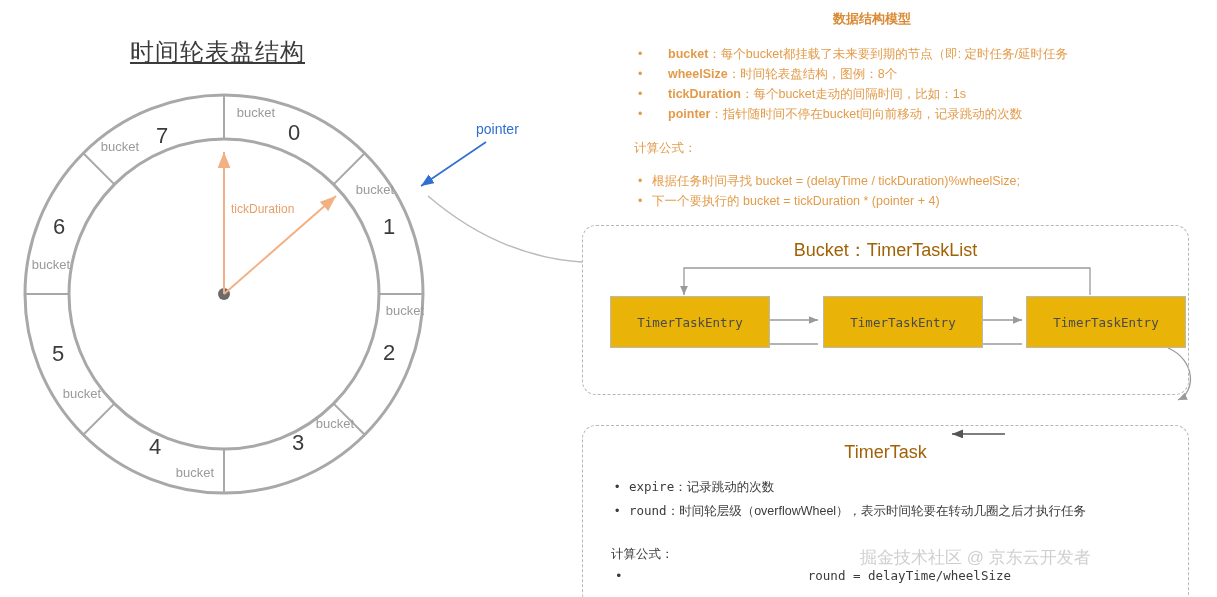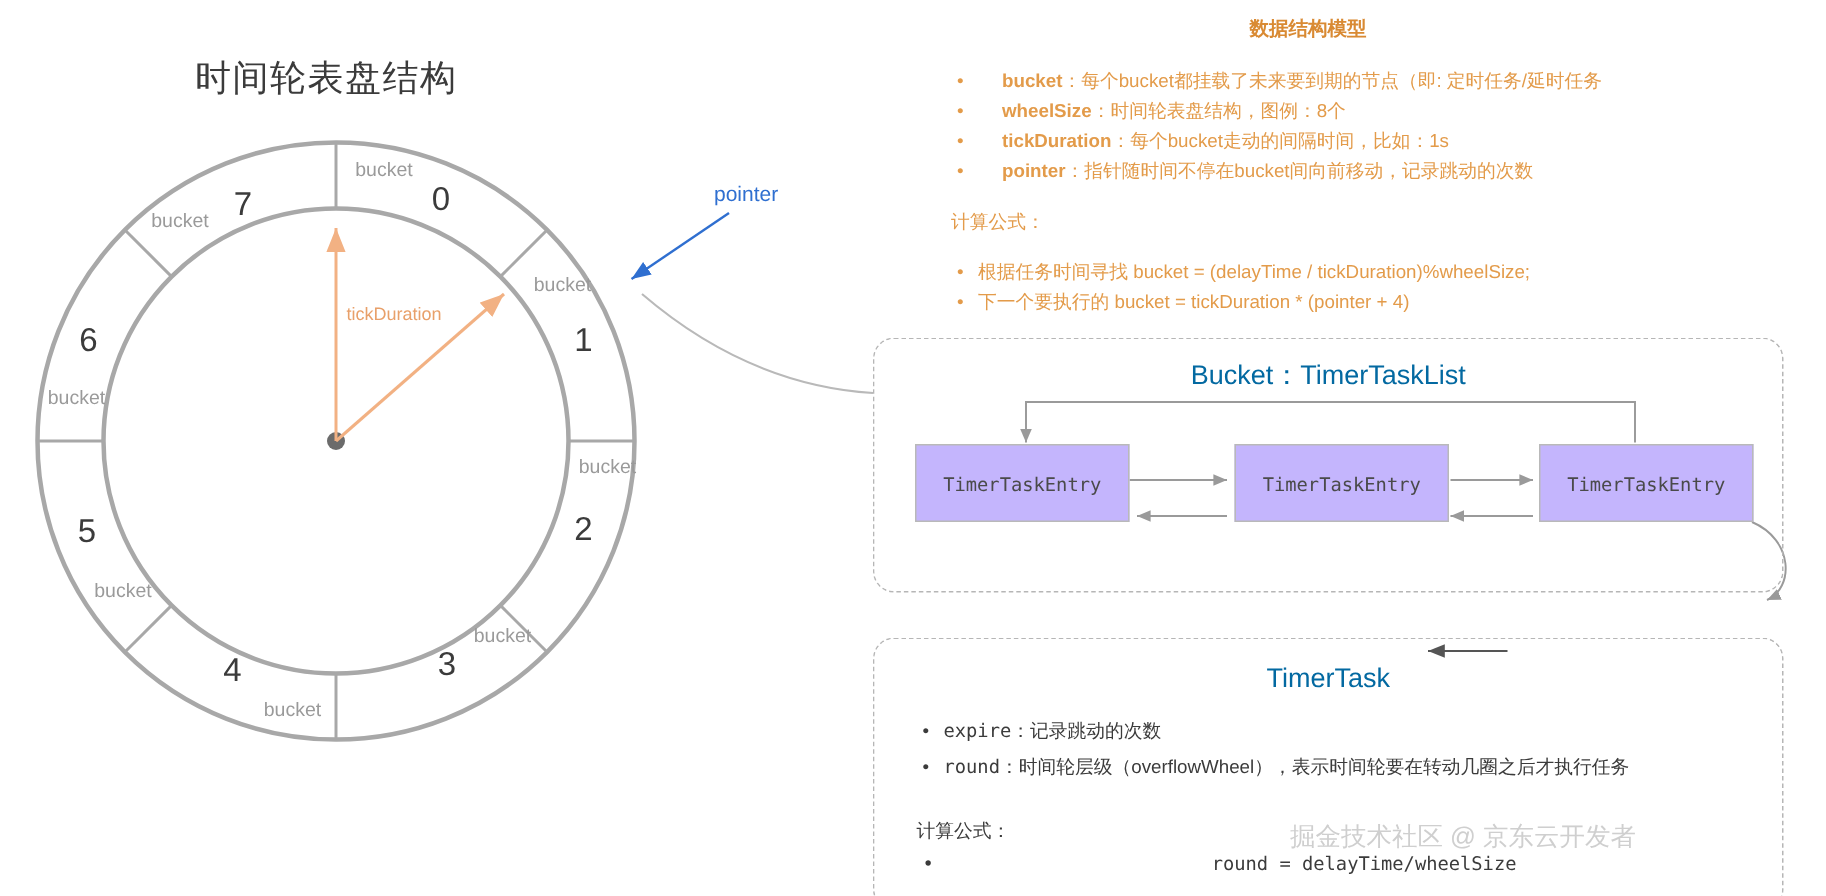--- a/index.html
+++ b/index.html
@@ -30,20 +30,21 @@
   }
 
   
   .left-title {
     position: absolute;
     left: 130px;
     top: 36px;
     font-size: 24px;
     color: #3b3b3b;
     letter-spacing: 1px;
+    text-decoration: underline;
   }
 
   
   .num {
     position: absolute;
     font-size: 22px;
     color: #3b3b3b;
     text-align: center;
     width: 30px;
   }
@@ -156,40 +157,40 @@
     left: 582px;
     top: 425px;
     width: 607px;
     height: 182px;
   }
   .panel-title {
     position: absolute;
     width: 100%;
     text-align: center;
     font-size: 18px;
-    color: #0369a1;
+    color: #a16207;
     font-family: "Liberation Sans", sans-serif;
   }
   #bucket-panel .panel-title { top: 12px; }
   #timertask-panel .panel-title { top: 16px; }
 
   .entry-box {
     position: absolute;
     top: 70px;
-    width: 143px;
+    width: 160px;
     height: 52px;
     border: 1.5px solid #b9b9b9;
     box-sizing: border-box;
     display: flex;
     align-items: center;
     justify-content: center;
     font-family: "DejaVu Sans Mono", monospace;
     font-size: 12.5px;
     color: #4a4a4a;
-    background: #c4b5fd;
+    background: #eab308;
   }
   #entry-1 { left: 27px; }
   #entry-2 { left: 240px; }
   #entry-3 { left: 443px; }
 
   .tt-body {
     position: absolute;
     left: 28px;
     top: 50px;
     width: 560px;

